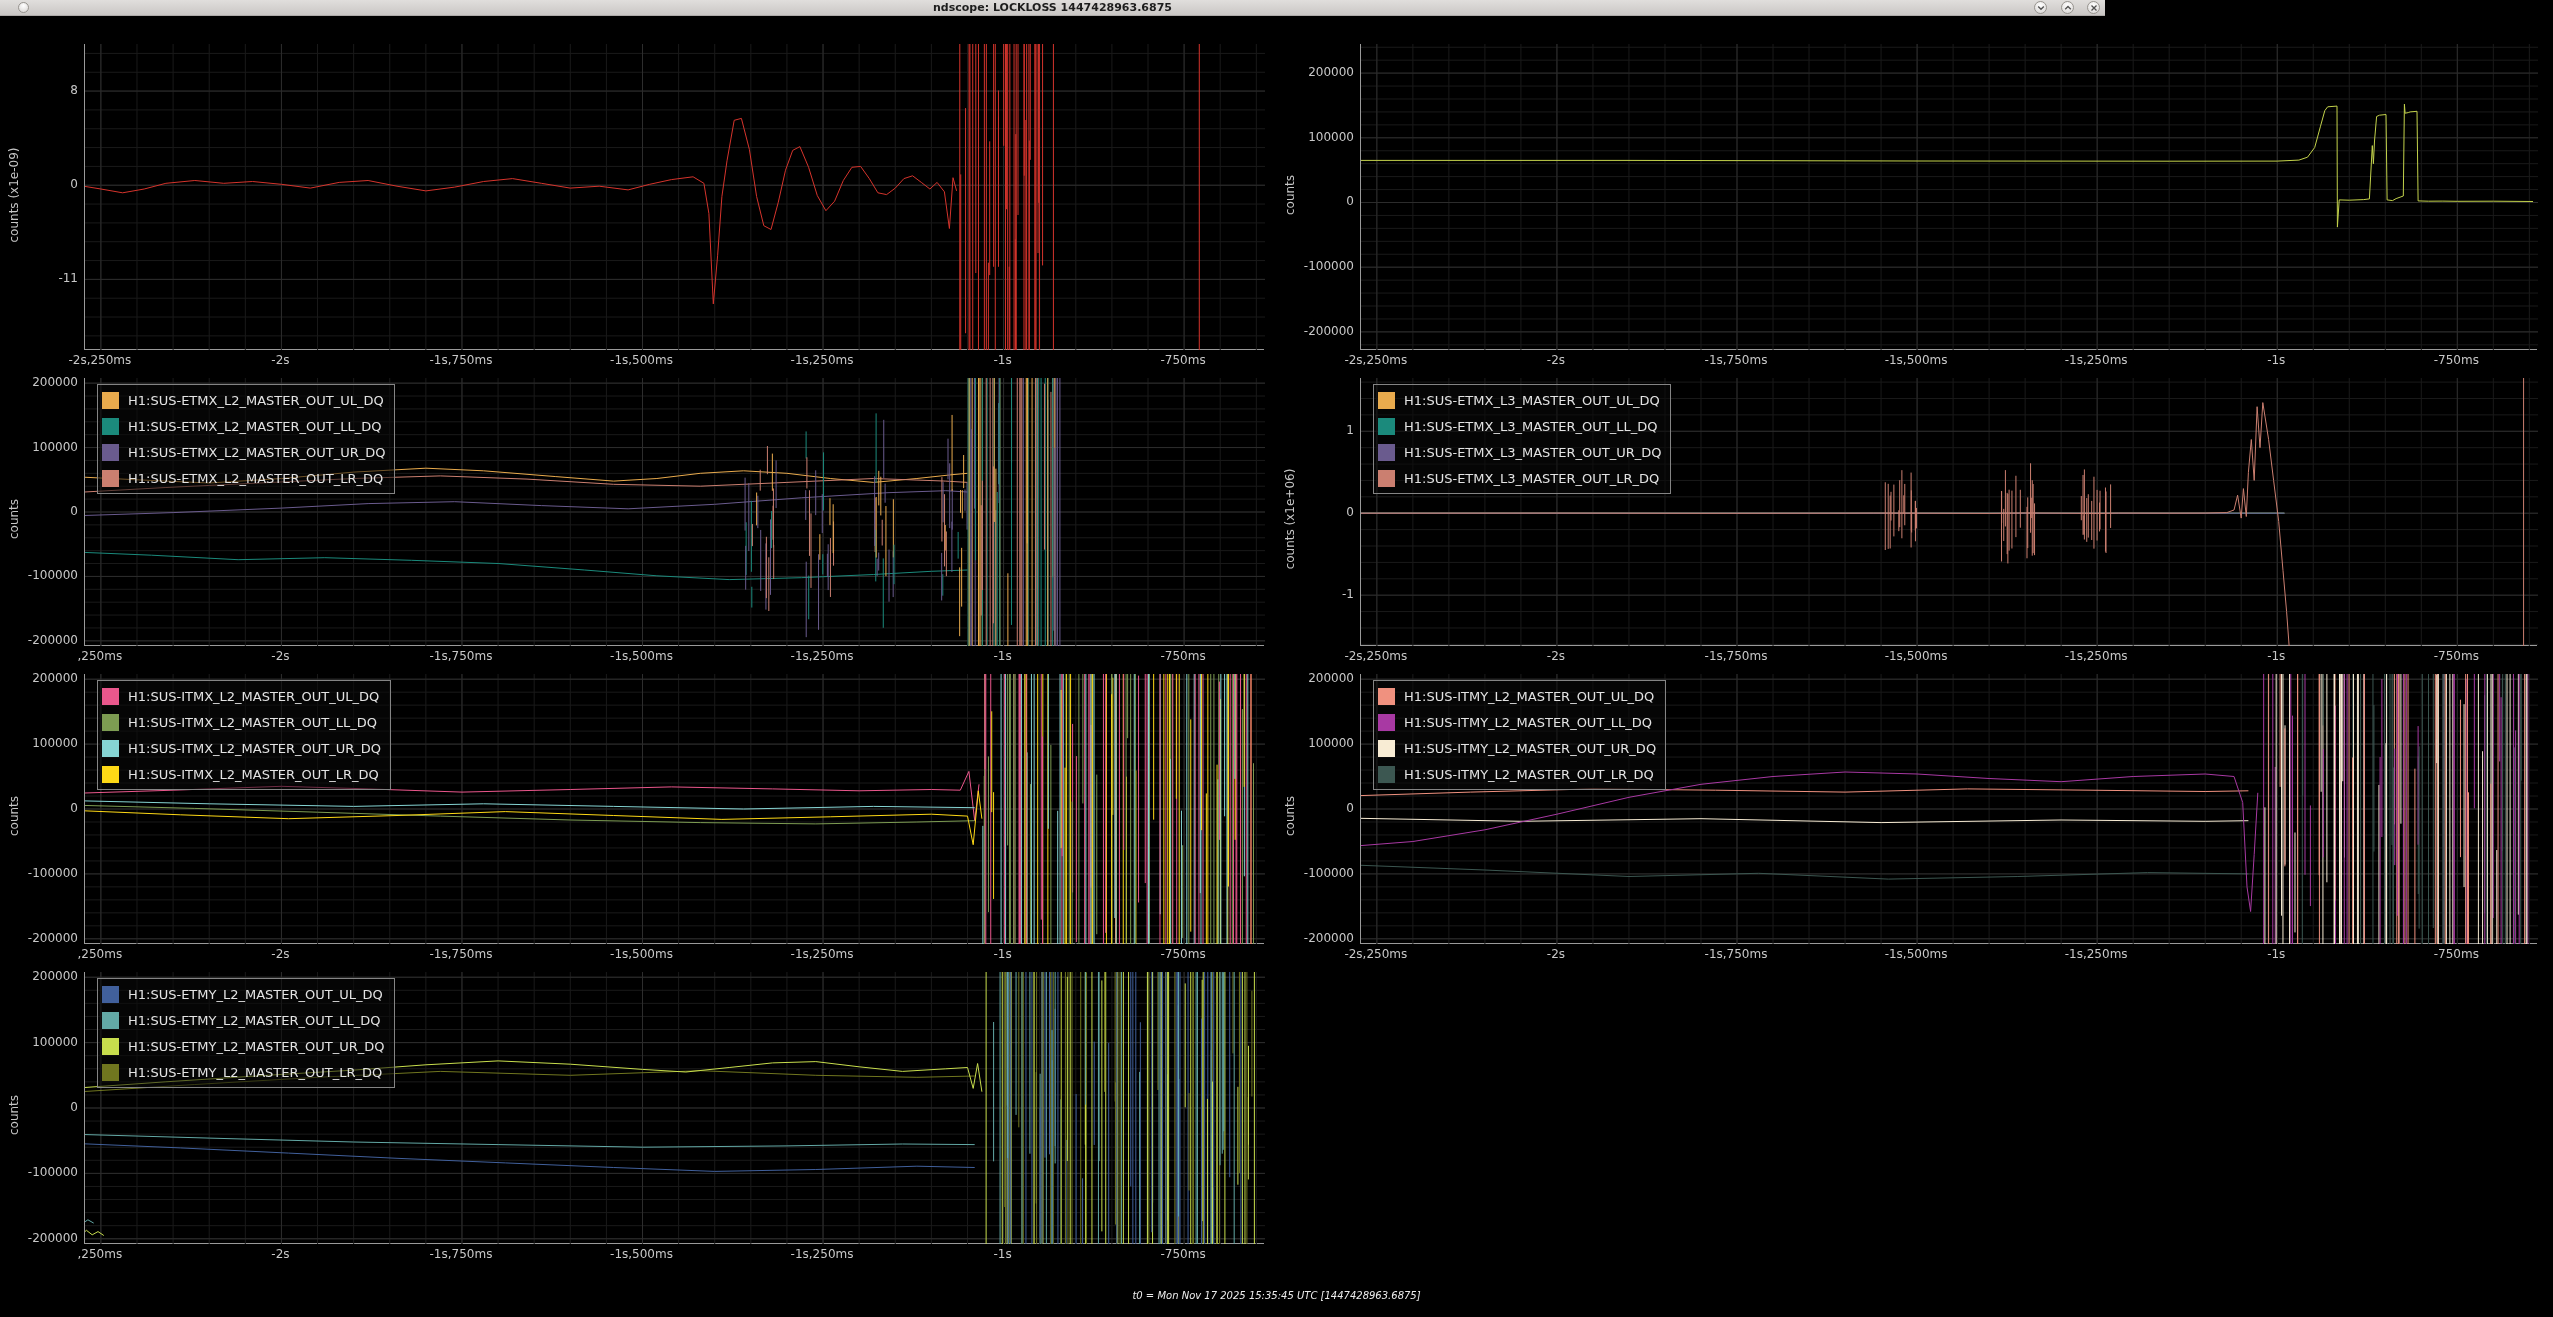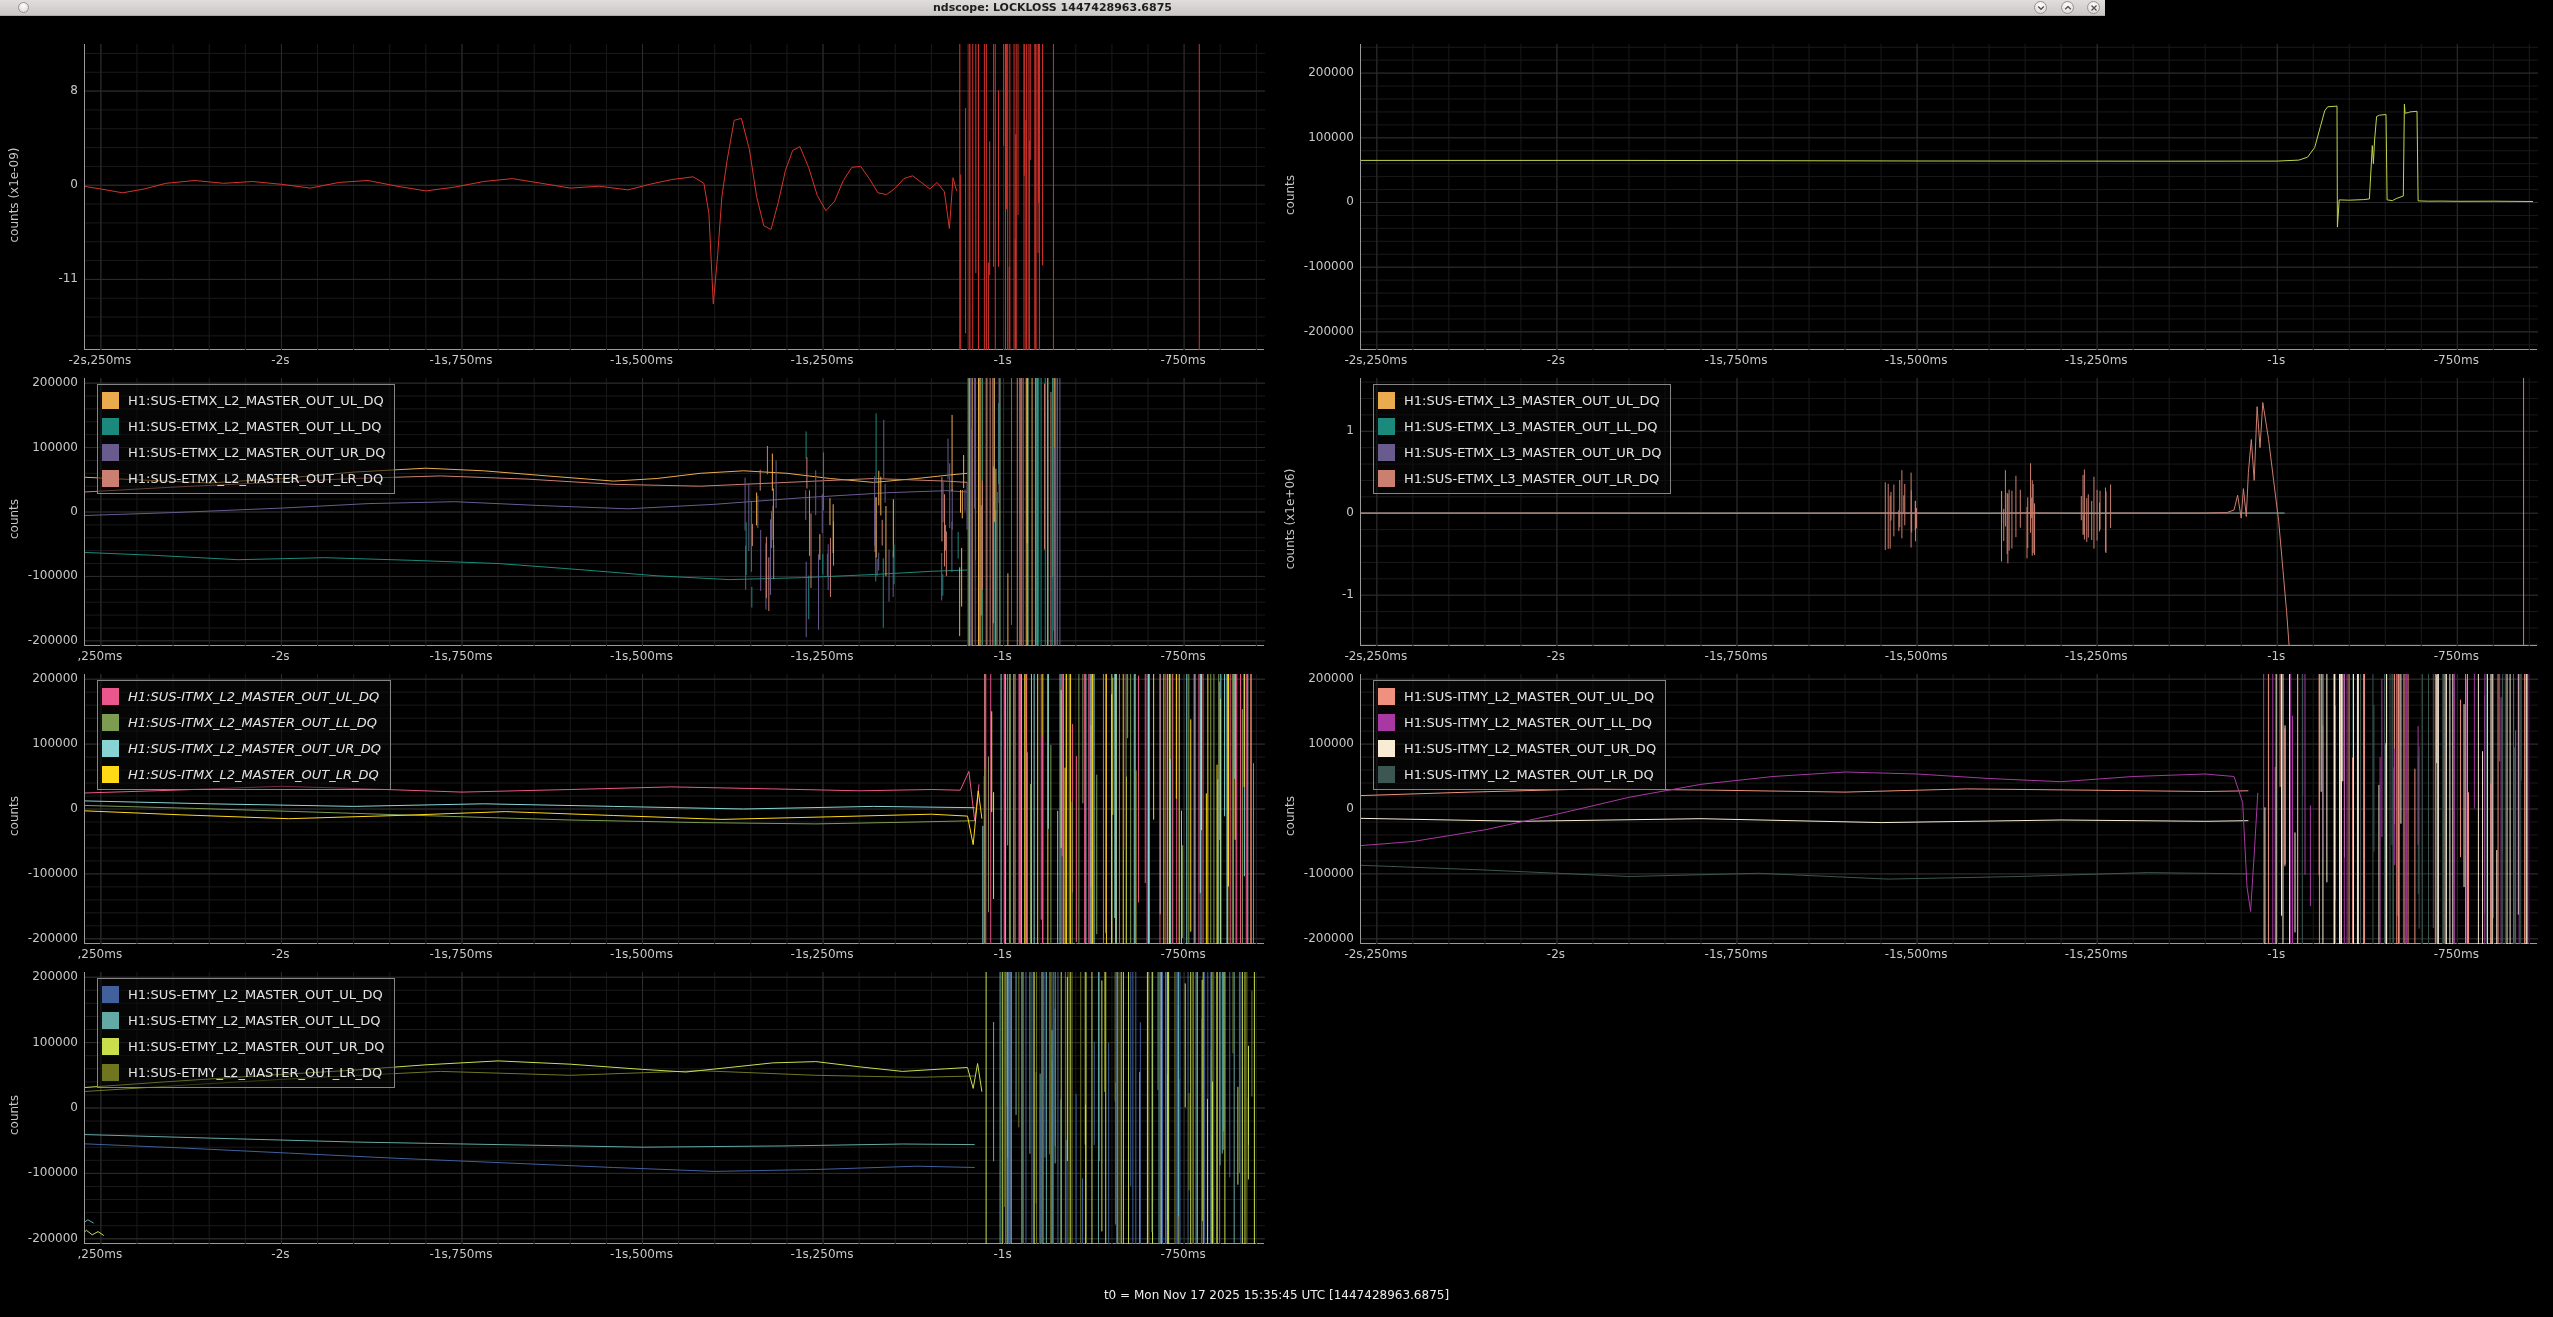--- a/index.html
+++ b/index.html
@@ -36,21 +36,21 @@
   .tick.tx{text-align:center;width:140px;}
   .legend{position:absolute;display:inline-flex;flex-direction:column;
     border:1px solid #848484;background:rgba(10,10,10,0.55);padding:2px 9px 2px 4px;}
   .legend-item{display:flex;align-items:center;height:26px;}
   .legend-swatch{width:17px;height:17px;margin-right:9px;flex:0 0 auto;}
   .legend-label{color:#e3e3e3;font-size:13px;white-space:nowrap;}
   svg.canvas{display:block;overflow:hidden;}
   
   .statusbar{position:absolute;left:0;top:1280px;width:2553px;height:30px;
     display:flex;align-items:center;justify-content:center;}
-  .statusbar .t0{color:#ececec;font-size:12px;}
+  .statusbar .t0{color:#ececec;font-size:10px;font-style:italic;}
 </style>
 </head>
 <body>
 
 <div class="titlebar">
   <span class="title">ndscope: LOCKLOSS 1447428963.6875</span>
   <span class="tb-btn btn-menu"></span>
   <span class="tb-btn btn-min">
     <svg width="8" height="8" viewBox="0 0 8 8">
         <path d="M1.2 2.5 L4 5.3 L6.8 2.5" fill="none" stroke="#4f4f4f" stroke-width="1.3"></path>
@@ -906,21 +906,21 @@
     <div class="tick ty" style="top: 134px;">0</div>
     <div class="tick ty" style="top: 198.904px;">-100000</div>
     <div class="tick ty" style="top: 263.808px;">-200000</div>
     <div class="tick tx" style="left: 23.8874px; top: 280px;">,250ms</div>
     <div class="tick tx" style="left: 204.426px; top: 280px;">-2s</div>
     <div class="tick tx" style="left: 384.965px; top: 280px;">-1s,750ms</div>
     <div class="tick tx" style="left: 565.503px; top: 280px;">-1s,500ms</div>
     <div class="tick tx" style="left: 746.042px; top: 280px;">-1s,250ms</div>
     <div class="tick tx" style="left: 926.58px; top: 280px;">-1s</div>
     <div class="tick tx" style="left: 1107.12px; top: 280px;">-750ms</div>
-    <div class="legend" style="left: 91px; top: 12px; font-style: italic;">
+    <div class="legend" style="left: 91px; top: 12px;">
       <div class="legend-item">
         <span class="legend-swatch" style="background: rgb(234, 87, 140);"></span>
         <span class="legend-label">H1:SUS-ITMX_L2_MASTER_OUT_UL_DQ</span>
       </div>
       <div class="legend-item">
         <span class="legend-swatch" style="background: rgb(125, 156, 82);"></span>
         <span class="legend-label">H1:SUS-ITMX_L2_MASTER_OUT_LL_DQ</span>
       </div>
       <div class="legend-item">
         <span class="legend-swatch" style="background: rgb(134, 213, 212);"></span>

